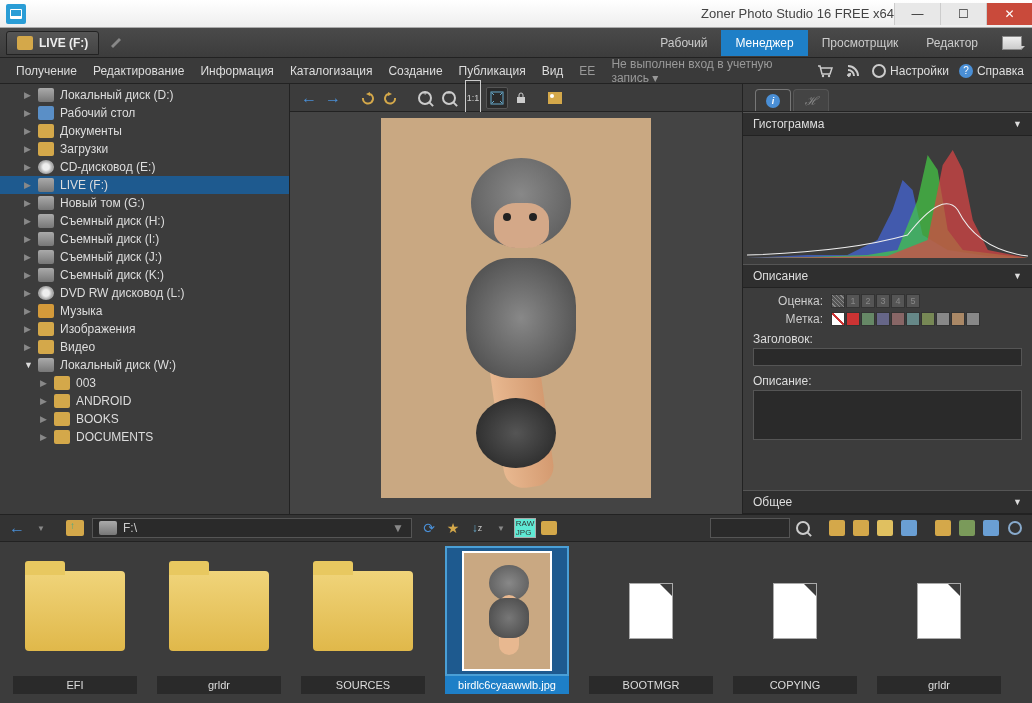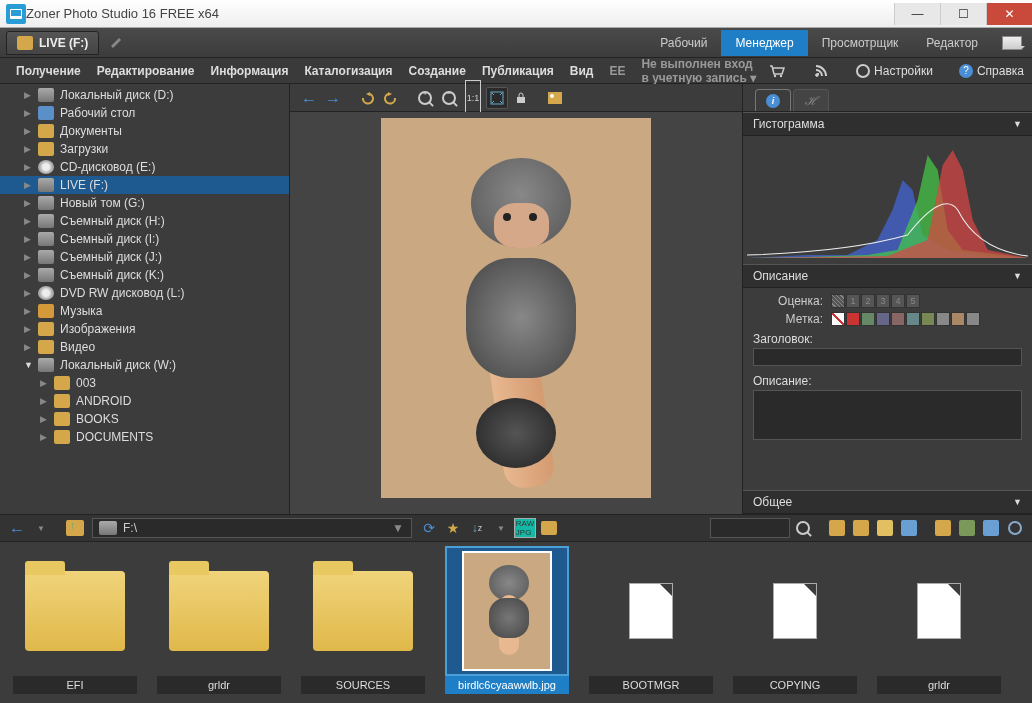--- a/index.html
+++ b/index.html
@@ -1,32 +1,32 @@
 <!DOCTYPE html>
 <html><head>
 <meta charset="utf-8">
 <style>
 * { margin: 0; padding: 0; box-sizing: border-box; font-family: "Segoe UI", Tahoma, sans-serif; font-size: 12px; }
 body { background: #3a3a3a; width: 1032px; height: 703px; overflow: hidden; color: #ddd; }
 .titlebar { height: 28px; background: linear-gradient(#fff, #eee); display: flex; align-items: center; border-bottom: 1px solid #aaa; }
 .titlebar-icon { width: 20px; height: 20px; margin-left: 6px; background: #2a9dd6; border-radius: 2px; display: flex; align-items: center; justify-content: center; }
-.title-text { flex: 1; text-align: left; color: #444; font-size: 13px; }
+.title-text { flex: 1; text-align: right; color: #444; font-size: 13px; }
 .win-btns { display: flex; }
 .win-btn { width: 46px; height: 22px; background: #e8e8e8; margin-top: 0; display: flex; align-items: center; justify-content: center; border-left: 1px solid #ccc; cursor: pointer; color: #333; font-size: 12px; }
 .win-btn.close { background: #c94a3b; color: #fff; }
 .topbar { height: 30px; background: linear-gradient(#4a4a4a, #3c3c3c); display: flex; align-items: center; padding: 0 6px; border-bottom: 1px solid #222; }
 .loc-tab { background: linear-gradient(#555, #444); border: 1px solid #222; border-radius: 3px 3px 0 0; padding: 4px 10px; display: flex; align-items: center; gap: 6px; color: #eee; font-weight: bold; }
 .mode-tabs { margin-left: auto; display: flex; gap: 0; }
 .mode-tab { padding: 6px 14px; color: #ccc; cursor: pointer; }
 .mode-tab.active { background: #1e7fc7; color: #fff; }
 .mail-icon { margin-left: 10px; margin-right: 4px; width: 20px; height: 14px; background: linear-gradient(#eee,#ccc); border: 1px solid #888; position: relative; }
 .mail-icon::after { content: ""; position: absolute; right: -4px; bottom: -3px; border: 3px solid transparent; border-top-color: #ccc; }
 .menubar { height: 26px; background: #3a3a3a; display: flex; align-items: center; padding: 0 8px; border-bottom: 1px solid #222; gap: 0; }
-.menu-item { padding: 4px 8px; color: #ddd; cursor: pointer; font-weight: bold; }
-.menu-right { margin-left: auto; display: flex; align-items: center; gap: 26px; }
+.menu-item { padding: 4px 8px; color: #ddd; cursor: pointer; }
+.menu-right { margin-left: auto; display: flex; align-items: center; gap: 10px; }
 .small-btn { width: 18px; height: 18px; display: flex; align-items: center; justify-content: center; cursor: pointer; color: #ccc; }
 .settings { display: flex; align-items: center; gap: 4px; }
 .gear { width: 14px; height: 14px; border: 2px solid #ccc; border-radius: 50%; position: relative; }
 .help-q { width: 14px; height: 14px; background: #4a8fd6; border-radius: 50%; color: #fff; font-size: 10px; display: flex; align-items: center; justify-content: center; }
 
 .main { display: flex; height: 430px; }
 .tree-panel { width: 290px; background: #3c3c3c; border-right: 1px solid #222; overflow: hidden; display: flex; flex-direction: column; }
 .tree { flex: 1; overflow-y: auto; padding-top: 2px; }
 .tree-item { display: flex; align-items: center; height: 18px; padding-left: 24px; cursor: pointer; color: #ddd; white-space: nowrap; }
 .tree-item.selected { background: #1e5a8f; }
@@ -425,21 +425,21 @@
     <span style="margin-left:auto" class="path-dd">▼</span>
   </div>
   <div class="tb-btn refresh-icon">⟳</div>
   <div class="tb-btn fav-icon">★</div>
   <div class="tb-btn">
       <span style="color:#6ac">↓</span>
       <span style="font-size:9px">z</span>
     </div>
   <div class="tb-btn" style="color:#888;font-size:8px">▼</div>
   <div class="tb-btn">
-      <span style="font-size:8px;border:1px solid #aaa;padding:0 1px;background:#14b8a6;color:#333">RAW<br>JPG</span>
+      <span style="font-size:8px;border:1px solid #aaa;padding:0 1px;background:#5eead4;color:#333">RAW<br>JPG</span>
     </div>
   <div class="tb-btn">
       <span class="small-folder"></span>
     </div>
 
   <div class="search-area">
     <div class="search-box"></div>
     <div class="tb-btn">
         <div class="zoom-glass"></div>
       </div>

